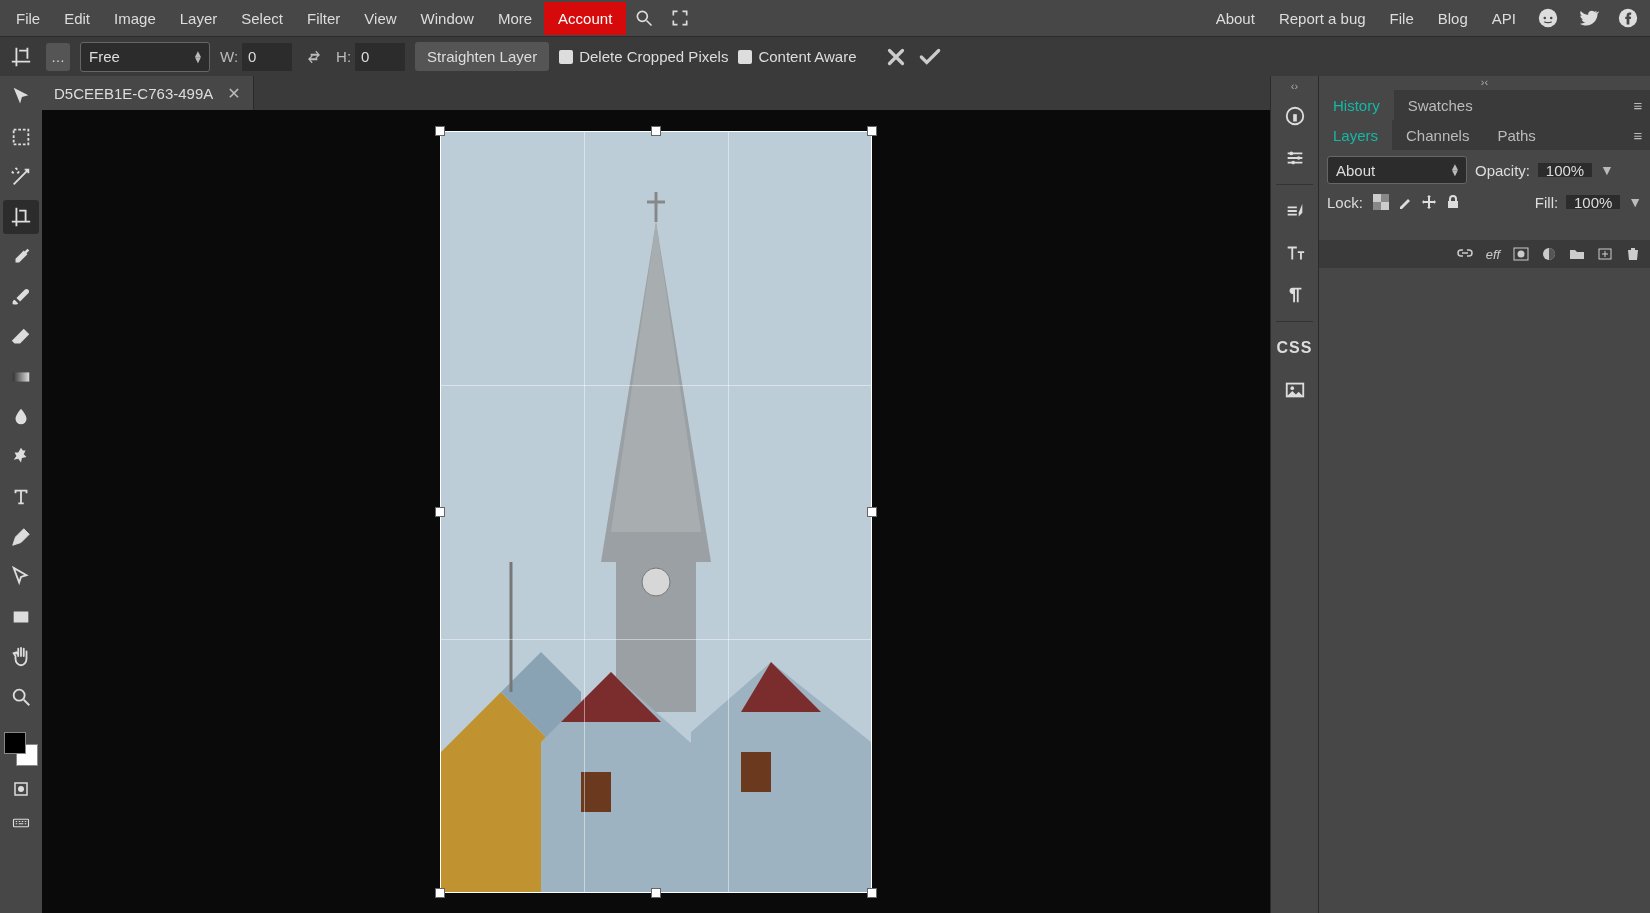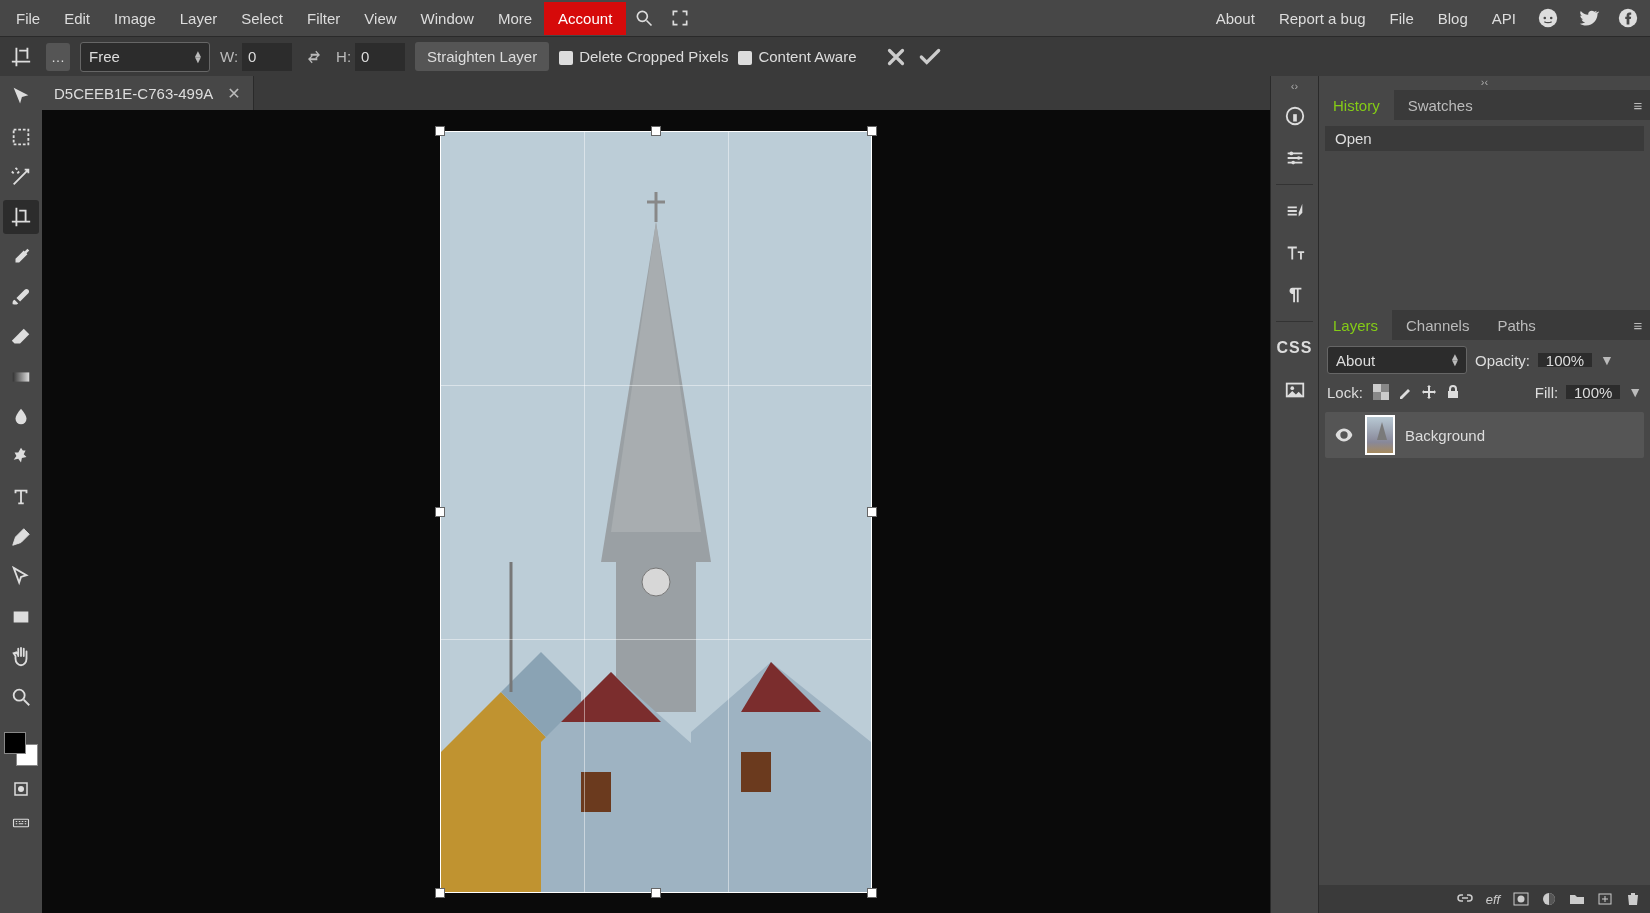--- a/index.html
+++ b/index.html
@@ -18,21 +18,21 @@
 .options-bar { height: 40px; background: #3a3a3a; display: flex; align-items: center; padding: 0 6px; gap: 10px; border-top: 1px solid #2a2a2a; }
 .tool-icon-slot { width: 30px; height: 30px; display: flex; align-items: center; justify-content: center; }
 .dots-btn { width: 24px; height: 28px; background: #555; border-radius: 3px; display: flex; align-items: center; justify-content: center; color:#ddd; cursor:pointer; font-size: 14px; }
 .select-wrap { position: relative; width: 130px; height: 30px; background: #2c2c2c; border: 1px solid #666; border-radius: 3px; display: flex; align-items: center; padding: 0 8px; cursor: pointer; }
 .select-wrap .arrow { position: absolute; right: 6px; font-size: 10px; color: #bbb; line-height: 6px; }
 .wh-group { display: flex; align-items: center; gap: 4px; }
 .wh-label { color: #bbb; }
 .wh-input { width: 50px; height: 28px; background: #2c2c2c; border: none; color: #ddd; padding: 0 6px; font-size: 15px; }
 .swap-btn { width: 24px; height: 24px; display:flex; align-items:center; justify-content:center; cursor:pointer; }
 .straighten-btn { padding: 6px 12px; background: #555; border-radius: 3px; cursor: pointer; }
-.chk { display: flex; align-items: flex-end; gap: 6px; cursor: pointer; }
+.chk { display: flex; align-items: center; gap: 6px; cursor: pointer; }
 .chk-box { width: 14px; height: 14px; background: #ddd; border-radius: 2px; }
 .confirm-group { display: flex; align-items: center; gap: 8px; margin-left: 16px; }
 .confirm-group svg { width: 26px; height: 26px; cursor: pointer; }
 
 
 .main { display: flex; height: calc(913px - 76px); }
 
 
 .toolbar { width: 42px; background: #474747; display: flex; flex-direction: column; align-items: center; padding-top: 4px; gap: 6px; }
 .tool { width: 36px; height: 34px; display: flex; align-items: center; justify-content: center; cursor: pointer; border-radius: 3px; }
@@ -70,21 +70,21 @@
 .strip-btn svg { fill:#ddd; width:22px; height:22px; }
 .strip-sep { width: 80%; height:1px; background:#333; margin:4px 0; }
 .strip-css { font-size:16px; font-weight:bold; letter-spacing:1px; color:#ddd; }
 
 
 .panels { width: 332px; background: #474747; display: flex; flex-direction: column; border-left: 1px solid #2a2a2a; }
 .panel { background: #474747; }
 .panel-head { height: 14px; display:flex; justify-content:center; color:#aaa; font-size:11px; }
 .panel-tabs { height: 30px; background: #3a3a3a; display: flex; align-items: stretch; }
 .panel-tab { padding: 0 14px; display:flex; align-items:center; cursor:pointer; color:#bbb; }
-.panel-tab.active { background: #474747; color:#84cc16; }
+.panel-tab.active { background: #474747; color:#14b8a6; }
 .panel-menu { margin-left:auto; width:24px; display:flex; align-items:center; justify-content:center; cursor:pointer; color:#bbb; }
 .history-body { height: 190px; background:#474747; padding: 6px 0; }
 .history-item { padding: 4px 10px; background:#3a3a3a; margin: 0 6px; }
 
 .layers-panel { flex:1; display:flex; flex-direction:column; }
 .layer-controls { padding: 6px 8px; display:flex; flex-direction:column; gap:8px; }
 .row { display:flex; align-items:center; gap:8px; }
 .blend-select { flex:0 0 140px; height:28px; background:#2c2c2c; border:1px solid #666; border-radius:3px; display:flex; align-items:center; padding:0 8px; position:relative; cursor:pointer; }
 .blend-select .arrow { position:absolute; right:6px; font-size:10px; color:#bbb; line-height: 6px; }
 .num-field { width: 54px; height:14px; background:#2c2c2c; display:flex; align-items:center; justify-content:center; }
@@ -400,23 +400,20 @@
       </div>
   </div>
 
   <div class="panels">
     <div class="panel">
       <div class="panel-head">›‹</div>
       <div class="panel-tabs">
         <div class="panel-tab active">History</div>
         <div class="panel-tab">Swatches</div>
         <div class="panel-menu">≡</div>
-      </div>
-      <div class="history-body">
-        <div class="history-item">Open</div>
       </div>
     </div>
 
     <div class="panel layers-panel">
       <div class="panel-tabs">
         <div class="panel-tab active">Layers</div>
         <div class="panel-tab">Channels</div>
         <div class="panel-tab">Paths</div>
         <div class="panel-menu">≡</div>
       </div>
@@ -454,31 +451,20 @@
                 <svg viewBox="0 0 16 16" width="16" height="16">
                   <path fill="#ddd" d="M4 7V5a4 4 0 118 0v2h1v7H3V7h1zm2 0h4V5a2 2 0 10-4 0v2z"></path>
                 </svg>
               </div>
           </div>
           <span style="margin-left:auto">Fill:</span>
           <div class="num-field">100%</div>
           <span class="tri">▼</span>
         </div>
       </div>
-      <div class="layer-list">
-        <div class="layer-row">
-          <div class="eye">
-            <svg viewBox="0 0 24 24" width="22" height="22">
-                <path fill="#ddd" d="M12 5c5 0 9 5 9 7s-4 7-9 7-9-5-9-7 4-7 9-7zm0 3a4 4 0 100 8 4 4 0 000-8z"></path>
-              </svg>
-          </div>
-          <div class="thumb"></div>
-          <span>Background</span>
-        </div>
-      </div>
       <div class="layer-footer">
         <div class="lfi">
             <svg viewBox="0 0 16 16">
               <path d="M6 4H4a3 3 0 000 6h2M10 4h2a3 3 0 010 6h-2M5 7h6" stroke="#ccc" fill="none" stroke-width="1.5"></path>
             </svg>
           </div>
         <div class="lfi eff">eff</div>
         <div class="lfi">
             <svg viewBox="0 0 16 16">
               <rect x="1" y="2" width="14" height="12" fill="none" stroke="#ccc"></rect>

